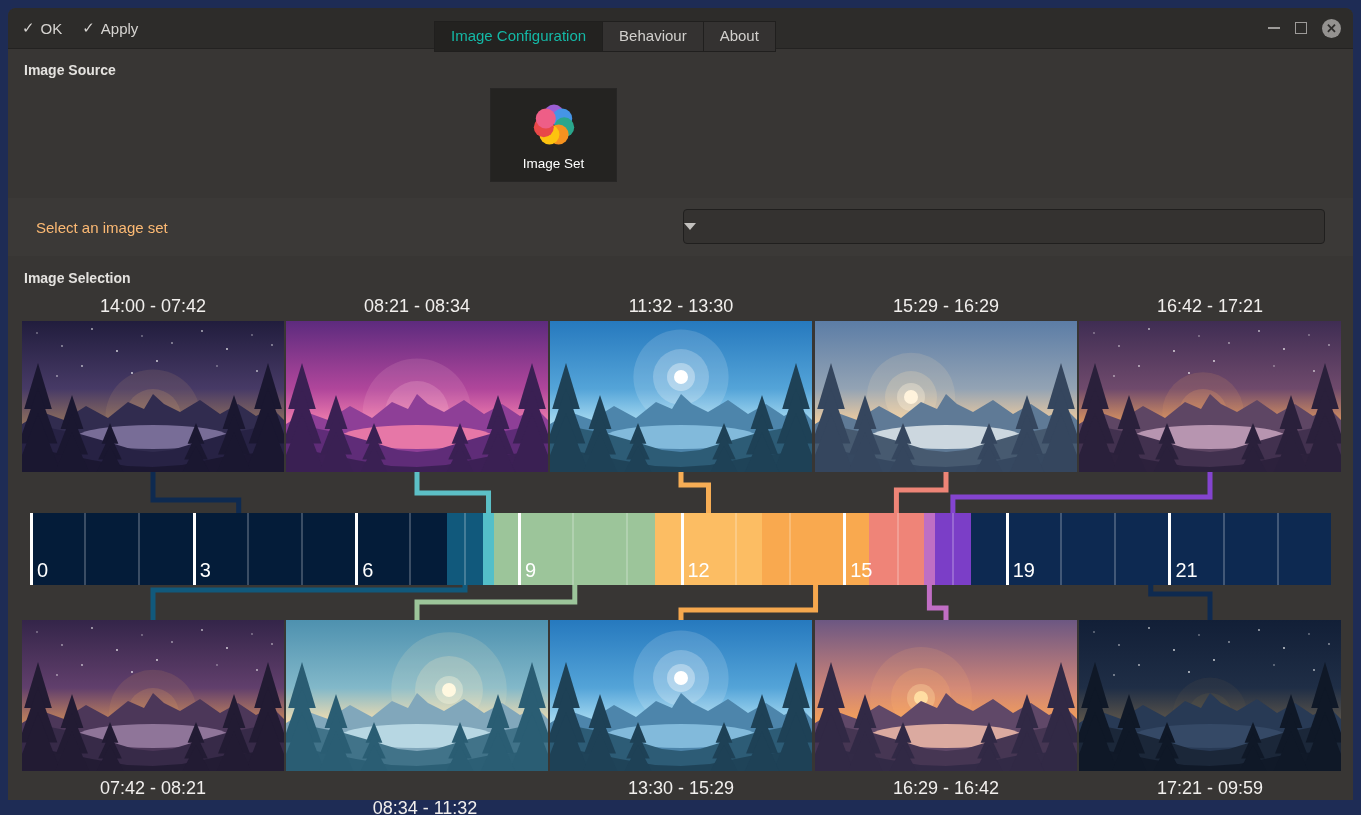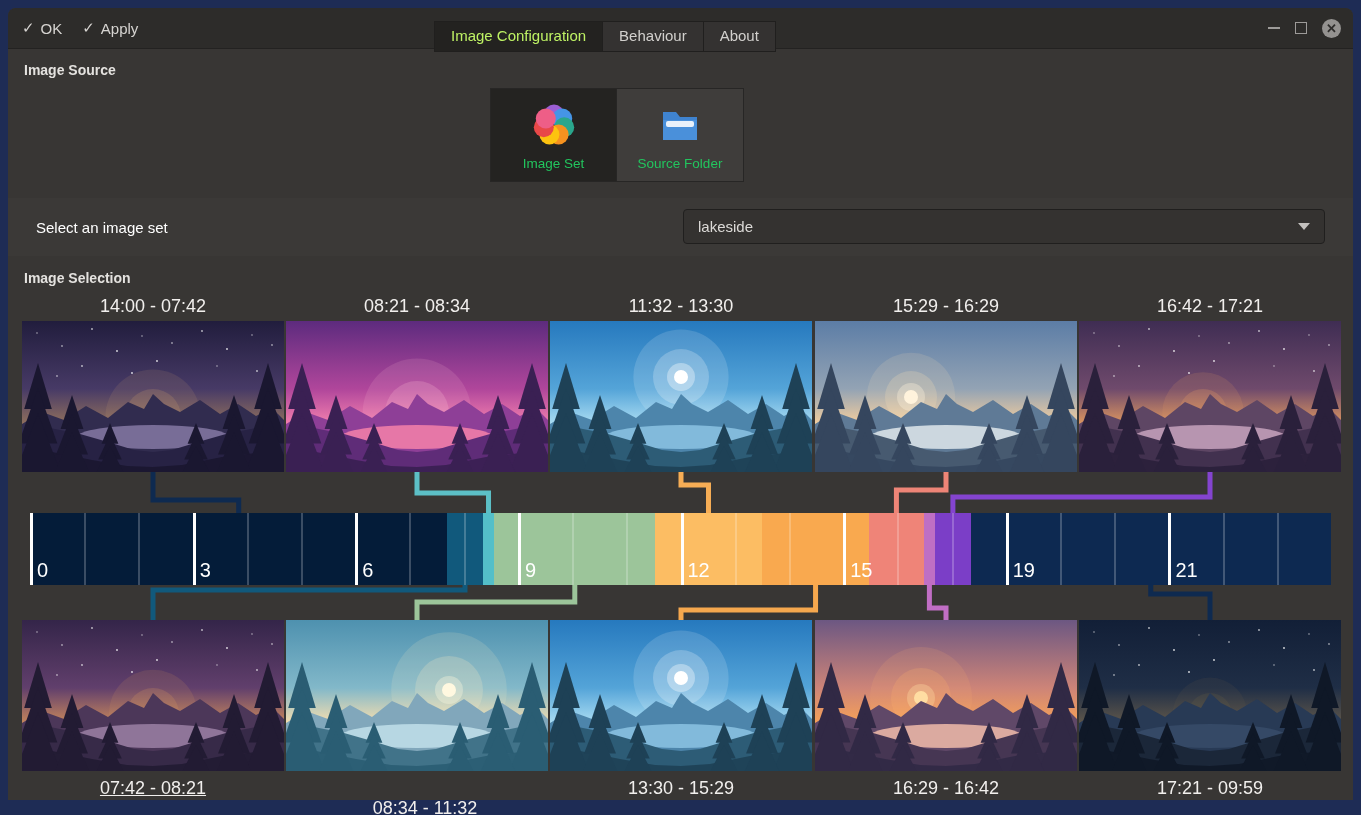--- a/index.html
+++ b/index.html
@@ -6,37 +6,37 @@
   body{width:1361px;height:815px;background:#1e2c55;font-family:"Liberation Sans",sans-serif;position:relative;overflow:hidden;-webkit-font-smoothing:antialiased}
   .window{position:absolute;left:8px;top:8px;width:1345px;height:792px;background:#383634;border-radius:8px 8px 0 0;z-index:0}
   
   .titlebar{position:absolute;left:8px;top:8px;width:1345px;height:40px;background:#2d2c2a;border-radius:8px 8px 0 0;border-bottom:1px solid #232221;z-index:3}
   .tb-left{position:absolute;left:14px;top:0;height:40px;display:flex;align-items:center;gap:20px;color:#d6d4d1;font-size:15px}
   .tb-btn{display:flex;align-items:center;gap:6px;cursor:default}
   .check{font-size:15px;color:#d6d4d1}
   .tabs{position:absolute;left:426px;top:13px;display:flex;font-size:15px}
   .tab{padding:0 16px;height:29px;line-height:28px;background:#343231;border:1px solid #201f1e;border-left:none;color:#d2d0cd}
   .tab:first-child{border-left:1px solid #201f1e}
-  .tab.active{background:#232220;color:#bef264}
+  .tab.active{background:#232220;color:#14b8a6}
   .winctl{position:absolute;right:12px;top:0;height:40px;display:flex;align-items:center;gap:15px}
   .min-ic{width:12px;height:2px;background:#9d9b99}
   .max-ic{width:10px;height:10px;border:1.5px solid #9d9b99}
   .close-ic{width:19px;height:19px;border-radius:50%;background:#949290;color:#2e2d2b;font-size:13px;font-weight:bold;text-align:center;line-height:19px}
   
   .sec-title{position:absolute;font-size:14px;font-weight:bold;color:#e4e2df;z-index:2}
   
   .srcbtns{position:absolute;left:490px;top:88px;display:flex;z-index:2}
   .srcbtn{width:127px;height:94px;background:#3f3d3b;border:1px solid #272625;border-left:none;display:flex;flex-direction:column;align-items:center;justify-content:flex-end;padding-bottom:10px;box-sizing:border-box}
   .srcbtn:first-child{border-left:1px solid #272625}
   .srcbtn.active{background:#242321}
   .srcbtn .ic{width:48px;height:48px;margin-bottom:8px}
-  .srcbtn .lbl{font-size:13.5px;color:#22c55e}
+  .srcbtn .lbl{font-size:13.5px;color:#ffffff}
   
   .selrow{position:absolute;left:8px;top:198px;width:1345px;height:58px;background:#3b3937;z-index:2}
-  .selrow .lbl{position:absolute;left:28px;top:0;height:58px;display:flex;align-items:center;font-size:15px;color:#ffffff}
+  .selrow .lbl{position:absolute;left:28px;top:0;height:58px;display:flex;align-items:center;font-size:15px;color:#fdba74}
   .dropdown{position:absolute;left:675px;top:11px;width:642px;height:35px;background:#343230;border:1px solid #201f1e;border-radius:4px;box-sizing:border-box;display:flex;align-items:center}
   .dropdown .val{margin-left:14px;font-size:15px;color:#dcdad7;flex:1}
   .dd-arrow{width:0;height:0;border-left:6px solid transparent;border-right:6px solid transparent;border-top:7px solid #c3c1be;margin-right:14px}
   
   .tlabel{position:absolute;width:262px;text-align:center;font-size:18px;color:#f1efed;z-index:2}
   .tlabel.top{top:296px}
   .tlabel.bottom{top:778px}
   .thumb{position:absolute;width:262px;height:151px;overflow:hidden;z-index:2;background:#222}
   .thumb.top{top:321px}
   .thumb.bottom{top:620px}
@@ -99,37 +99,25 @@
         <circle cx="32.2" cy="18.5" r="10" fill="#4595e7"></circle>
         <circle cx="34.2" cy="27.3" r="10" fill="#2aa68c"></circle>
         <circle cx="28.6" cy="34.5" r="10" fill="#f6921f"></circle>
         <circle cx="19.4" cy="34.5" r="10" fill="#fdc30f"></circle>
         <circle cx="13.8" cy="27.3" r="10" fill="#e84848"></circle>
         <circle cx="15.8" cy="18.5" r="10" fill="#ee5e87"></circle>
       </svg>
     </div>
     <div class="lbl">Image Set</div>
   </div>
-  <div class="srcbtn">
-    <div class="ic">
-      <svg viewBox="0 0 48 48" width="48" height="48">
-        <path d="M7 12 h13 l4 5 h17 v23 H7 z" fill="#3f83cf"></path>
-        <rect x="7" y="20" width="34" height="20" fill="#4a90da"></rect>
-        <rect x="10" y="21" width="28" height="6" rx="2" fill="#e9f1fa"></rect>
-        <rect x="7" y="28" width="34" height="12" fill="#4a90da"></rect>
-      </svg>
-    </div>
-    <div class="lbl">Source Folder</div>
-  </div>
 </div>
 
 <div class="selrow">
   <div class="lbl">Select an image set</div>
   <div class="dropdown">
-    <span class="val">lakeside</span>
     <span class="dd-arrow"></span>
   </div>
 </div>
 
 <div class="sec-title" style="left:24px;top:270px">Image Selection</div>
 
 <div class="tlabel top" style="left: 22px;">14:00 - 07:42</div>
 <div class="tlabel top" style="left: 286px;">08:21 - 08:34</div>
 <div class="tlabel top" style="left: 550px;">11:32 - 13:30</div>
 <div class="tlabel top" style="left: 815px;">15:29 - 16:29</div>
@@ -639,17 +627,17 @@
         <polygon points="212,74 200.6,108 223.4,108"></polygon>
         <polygon points="212,92.7 196.04,133.5 227.96,133.5"></polygon>
         <polygon points="212,111.4 191.48,159 232.52,159"></polygon>
         <polygon points="174,102 165.6,122.8 182.4,122.8"></polygon>
         <polygon points="174,113.44 162.24,138.4 185.76,138.4"></polygon>
         <polygon points="174,124.88 158.88,154 189.12,154"></polygon>
       </g>
     </svg>
   </div>
 
-<div class="tlabel bottom" style="left: 22px; text-decoration: underline;">07:42 - 08:21</div>
+<div class="tlabel bottom" style="left: 22px;">07:42 - 08:21</div>
 <div class="tlabel bottom" style="left: 294px; margin-top: 20px;">08:34 - 11:32</div>
 <div class="tlabel bottom" style="left: 550px;">13:30 - 15:29</div>
 <div class="tlabel bottom" style="left: 815px;">16:29 - 16:42</div>
 <div class="tlabel bottom" style="left: 1079px;">17:21 - 09:59</div>
 
 </body></html>

